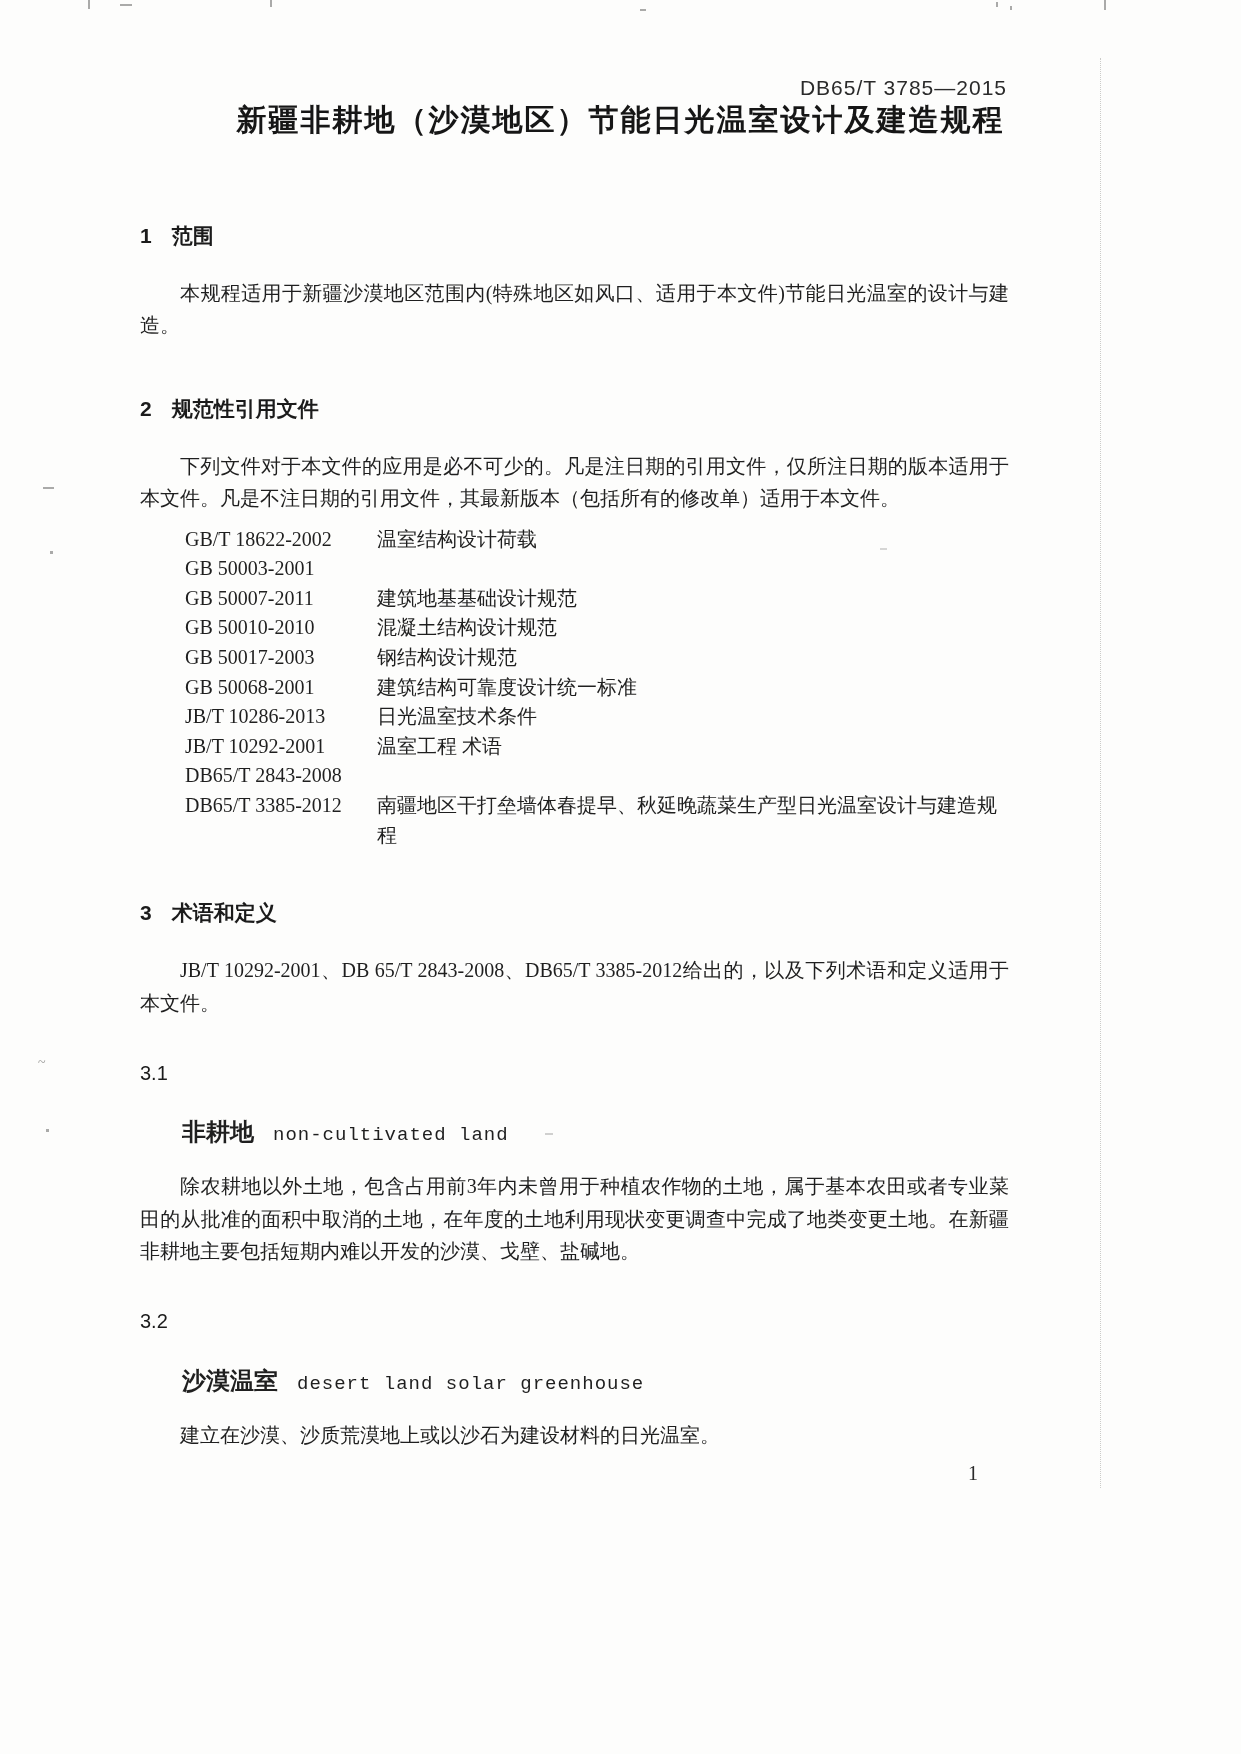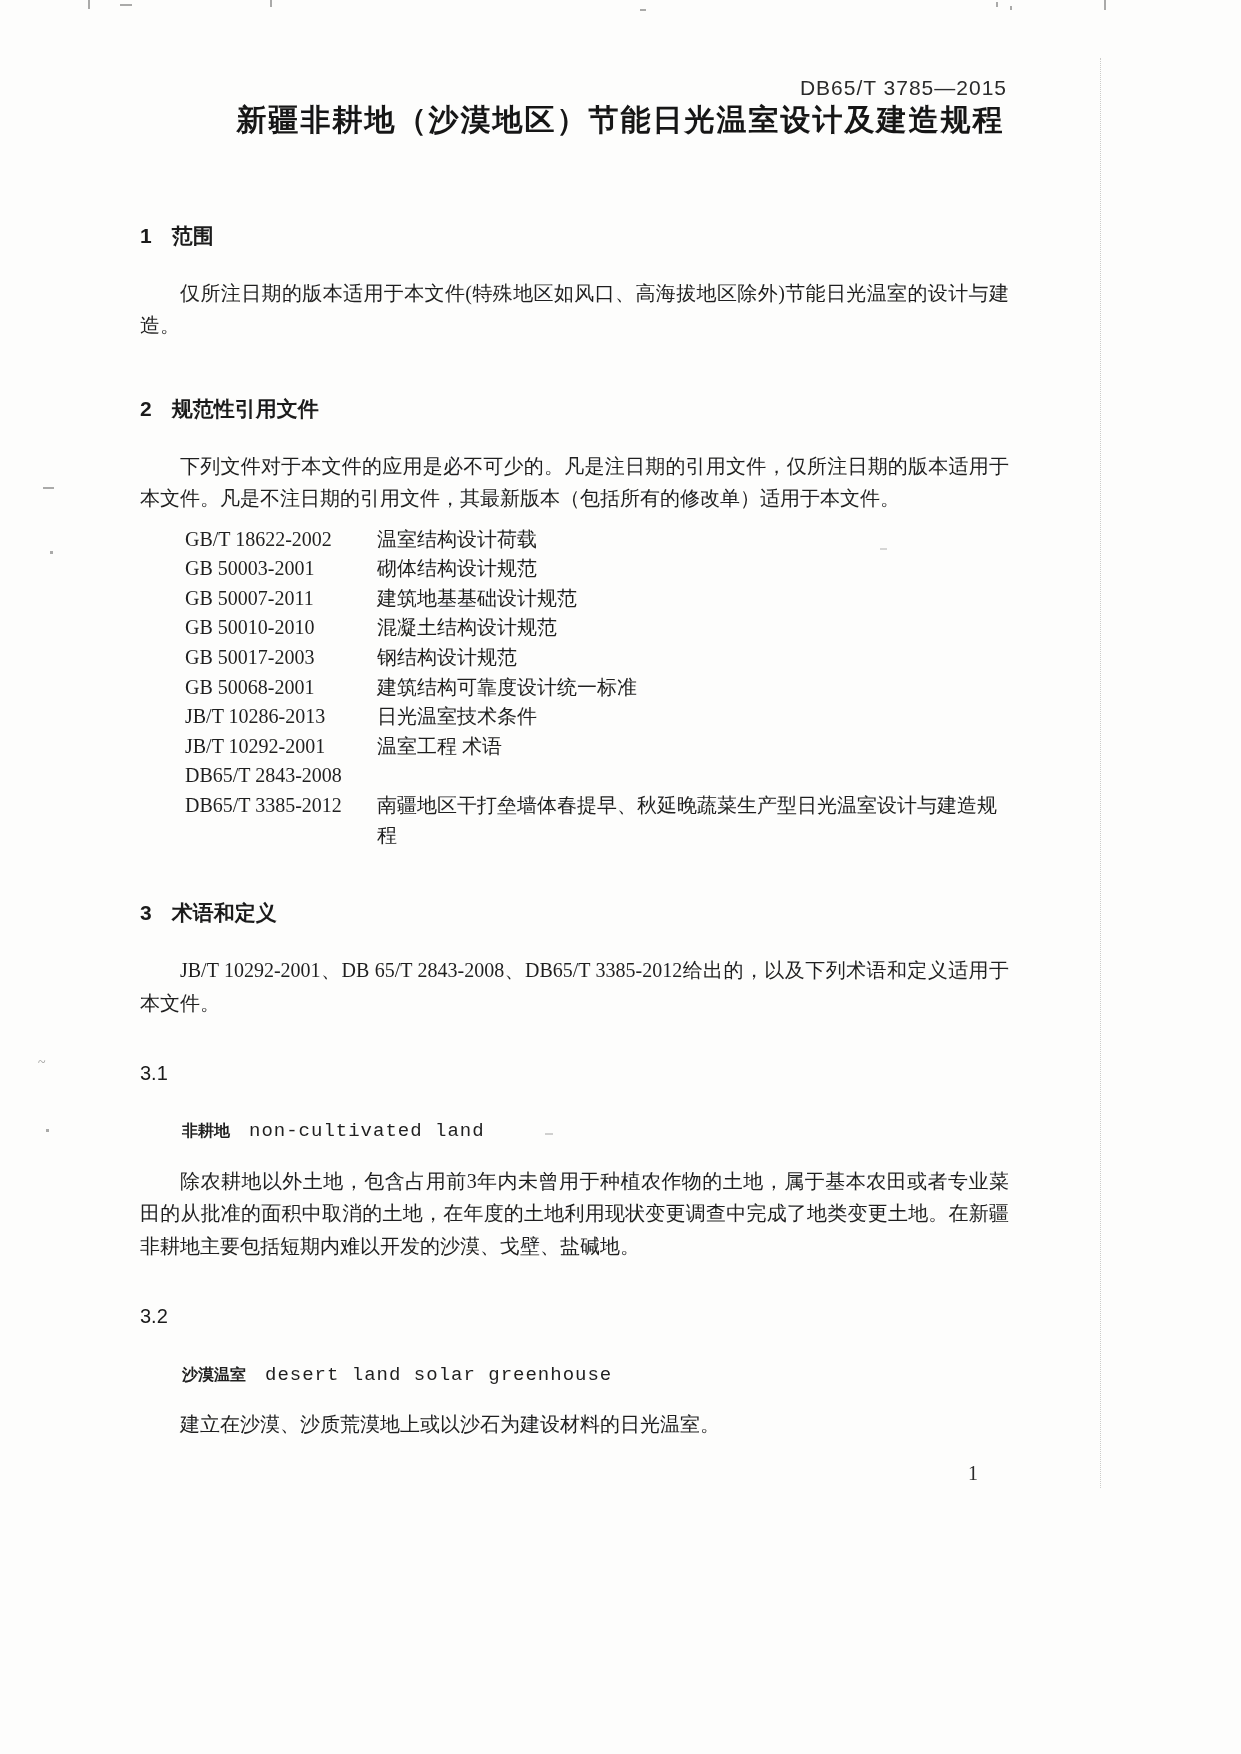--- a/index.html
+++ b/index.html
@@ -79,21 +79,21 @@
     font-size: 20px;
     color: #1b1b1b;
   }
   .term-line {
     margin-top: 24px;
     margin-left: 42px;
   }
   .term-zh {
     font-family: "Liberation Sans", "DejaVu Sans", sans-serif;
     font-weight: 700;
-    font-size: 16px;
+    font-size: 24px;
     margin-right: 14px;
     text-align: right;
   }
   .term-en {
     font-family: "Liberation Mono", "DejaVu Sans Mono", monospace;
     font-size: 19px;
     letter-spacing: 1px;
   }
   p.term-def {
     margin-top: 18px;
@@ -141,35 +141,34 @@
 
   <div class="doc-number">DB65/T 3785—2015</div>
 
   <h1 class="title">新疆非耕地（沙漠地区）节能日光温室设计及建造规程</h1>
 
   <main class="content">
 
     <h2 class="sec-heading h-scope">
       <span class="sec-num">1</span><span>范围</span>
     </h2>
-    <p class="body-para">仅所注日期的版本适用于本文件(特殊地区如风口、高海拔地区除外)节能日光温室的设计与建造。</p>
+    <p class="body-para">本规程适用于新疆沙漠地区范围内(特殊地区如风口、适用于本文件)节能日光温室的设计与建造。</p>
 
     <h2 class="sec-heading h-refs">
       <span class="sec-num">2</span><span>规范性引用文件</span>
     </h2>
     <p class="body-para">下列文件对于本文件的应用是必不可少的。凡是注日期的引用文件，仅所注日期的版本适用于本文件。凡是不注日期的引用文件，其最新版本（包括所有的修改单）适用于本文件。</p>
 
     <div class="ref-list">
       <div class="ref-row">
         <span class="ref-code">GB/T 18622-2002</span>
         <span class="ref-title">温室结构设计荷载</span>
       </div>
       <div class="ref-row">
         <span class="ref-code">GB 50003-2001</span>
-        <span class="ref-title">砌体结构设计规范</span>
       </div>
       <div class="ref-row">
         <span class="ref-code">GB 50007-2011</span>
         <span class="ref-title">建筑地基基础设计规范</span>
       </div>
       <div class="ref-row">
         <span class="ref-code">GB 50010-2010</span>
         <span class="ref-title">混凝土结构设计规范</span>
       </div>
       <div class="ref-row">

